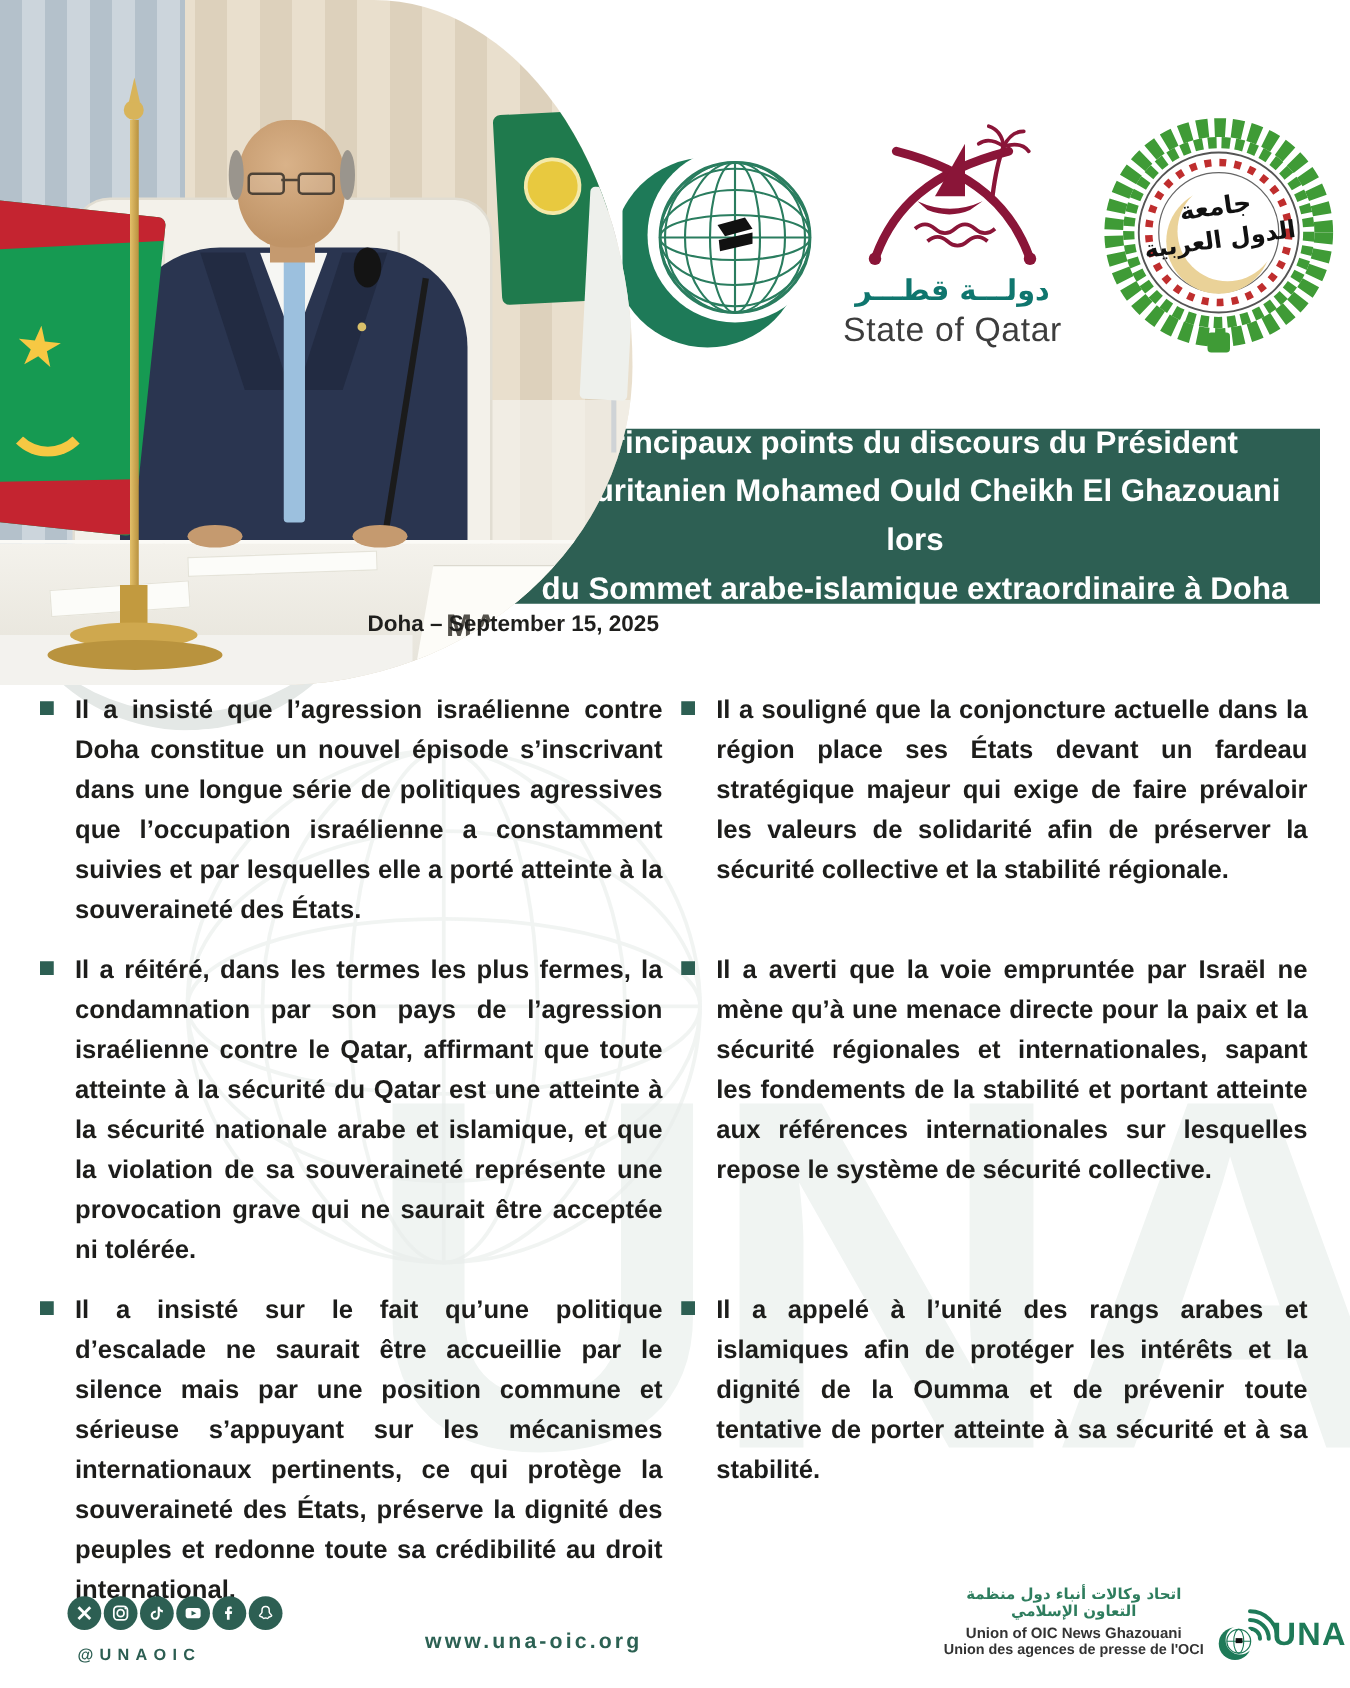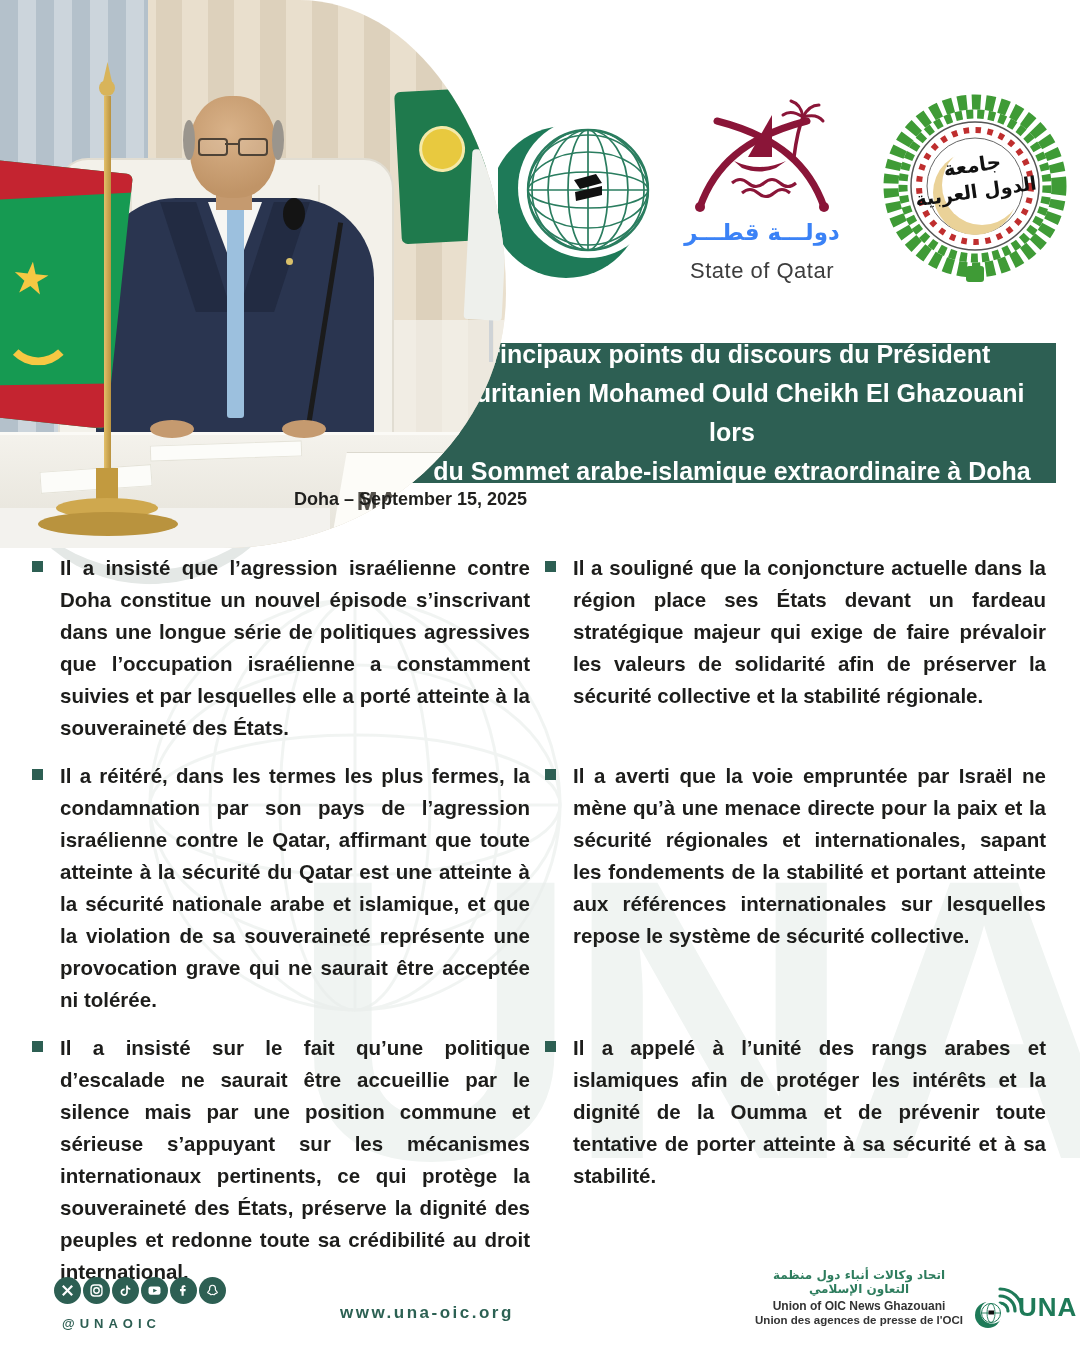--- a/index.html
+++ b/index.html
@@ -69,22 +69,22 @@
   .finial{left:99px;top:80px;width:16px;height:16px;background:#d8b45a;border-radius:50%;}
   .spear{left:103px;top:62px;width:9px;height:20px;background:#d8b45a;clip-path:polygon(50% 0,100% 100%,0 100%);}
   .fbase1{left:96px;top:468px;width:22px;height:36px;background:#c29a3f;}
   .fbase2{left:56px;top:498px;width:102px;height:20px;background:#cfa84e;border-radius:50%;}
   .fbase3{left:38px;top:512px;width:140px;height:24px;background:#b9933e;border-radius:50%;}
   .fg-table{left:0;top:508px;width:330px;height:40px;background:#f3f2ee;}
   
   .logo{position:absolute;z-index:1;}
   .logo-oic{left:498px;top:96px;}
   .logo-qatar{left:662px;top:95px;width:200px;text-align:center;}
-  .qatar-ar{font-family:"DejaVu Sans",sans-serif;font-weight:700;font-size:23px;color:#3b82f6;margin-top:2px;direction:rtl;}
-  .qatar-en{font-size:22px;font-weight:400;color:#3d3d3d;margin-top:13px;letter-spacing:.5px;}
+  .qatar-ar{font-family:"DejaVu Sans",sans-serif;font-weight:700;font-size:23px;color:#0f766e;margin-top:2px;direction:rtl;}
+  .qatar-en{font-size:27px;font-weight:400;color:#3d3d3d;margin-top:3px;letter-spacing:.5px;}
   .logo-league{left:876px;top:90px;}
   
   .bullet{position:absolute;z-index:3;display:flex;}
   .bullet .sq{flex:0 0 auto;width:11px;height:11px;background:#2d5f53;margin-top:9px;margin-right:17px;}
   .bullet p{margin:0;font-size:20.5px;line-height:32px;font-weight:700;color:#1d1d1b;
             text-align:justify;}
   .col-l{left:32px;width:498px;}
   .col-r{left:545px;width:501px;}
   .row1{top:552px;} .row2{top:744px;margin-top:16px;} .row3{top:1032px;}
   

